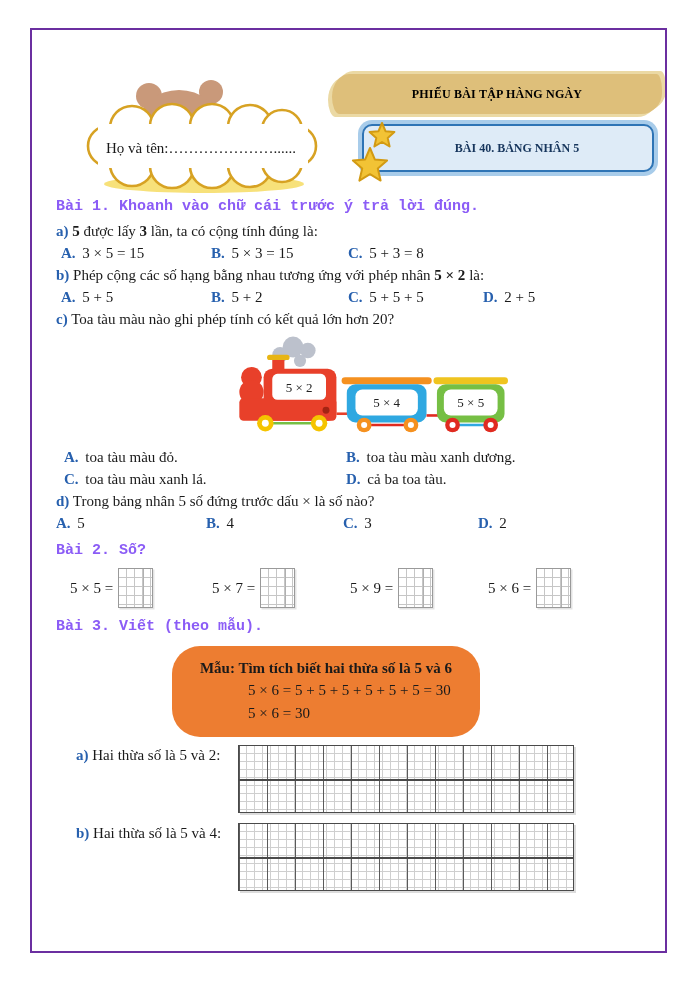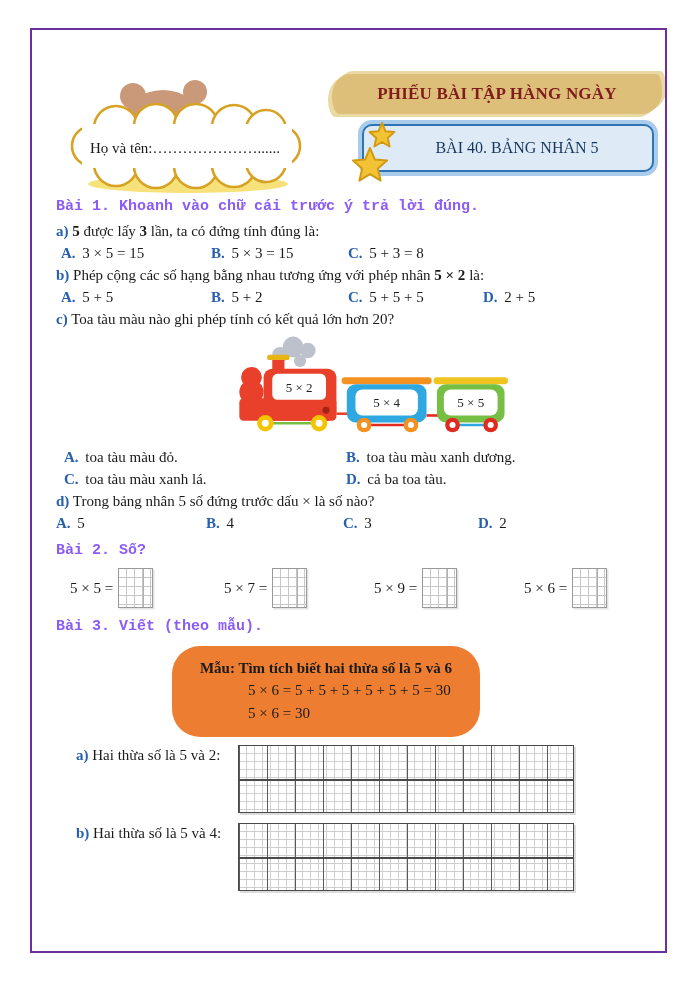--- a/index.html
+++ b/index.html
@@ -6,51 +6,51 @@
   body{
     width:694px;height:982px;background:#ffffff;position:relative;
     font-family:"Liberation Serif","DejaVu Serif",serif;color:#1a1a1a;font-size:15px;
   }
   .frame{
     position:absolute;left:30px;top:28px;width:633px;height:921px;
     border:2px solid #6B2FA0;background:#fff;overflow:hidden;
   }
   
   .header{position:relative;height:160px;}
-  .name-badge{position:absolute;left:36px;top:8px;width:250px;height:150px;}
+  .name-badge{position:absolute;left:52px;top:8px;width:250px;height:150px;}
   .bear{position:absolute;left:35px;top:38px;width:120px;height:90px;z-index:1;}
   .cloud{position:absolute;left:0px;top:58px;width:240px;height:100px;z-index:2;}
   .banner{
     position:absolute;left:300px;top:44px;width:330px;height:40px;
     background:#DEBF7A;border-radius:18px 6px 22px 8px/60% 40% 55% 45%;
     display:flex;align-items:center;justify-content:center;
     box-shadow:-4px 3px 0 #EBD9A4, 4px -3px 0 #EBD9A4;
   }
-  .banner span{font-weight:bold;font-size:17px;color:#7f1d1d;letter-spacing:.2px;}
+  .banner span{font-weight:bold;font-size:12px;color:#000000;letter-spacing:.2px;}
   .lesson-box{
     position:absolute;left:330px;top:94px;width:288px;height:44px;
     background:#DEEBF7;border:2px solid #2E74B5;border-radius:10px;
     box-shadow:0 0 0 4px #A8CCEA;
     display:flex;align-items:center;justify-content:center;
   }
-  .lesson-box span{font-weight:normal;font-size:16px;color:#17365D;margin-left:18px;}
+  .lesson-box span{font-weight:bold;font-size:12px;color:#17365D;margin-left:18px;}
   .stars{position:absolute;left:-14px;top:-8px;width:52px;height:66px;}
   
   .content{padding:0 24px;}
   .sec-title{color:#8b5cf6;font-weight:bold;margin:6px 0 2px 0;line-height:22px;font-family:Liberation Mono, monospace;}
   .qline{line-height:22px;}
   .qletter{color:#2760AE;font-weight:bold;}
   .opt-row{display:grid;grid-template-columns:150px 137px 135px auto;line-height:22px;padding-left:5px;}
   .opt-row2{display:grid;grid-template-columns:282px auto;line-height:22px;padding-left:8px;}
   .opt .qletter{margin-right:3px;}
   b.inb{font-weight:bold;}
   
   .train-wrap{margin:4px 0 4px 140px;width:312px;}
   
-  .b2-grid{display:grid;grid-template-columns:130px 126px 126px 120px;column-gap:24px;margin:4px 0 0 14px;}
+  .b2-grid{display:grid;grid-template-columns:130px 126px 126px 120px;column-gap:12px;margin:4px 0 0 14px;}
   .b2-item{display:flex;align-items:center;height:44px;}
   .b2-item .expr{white-space:nowrap;}
   .ans-grid{
     display:inline-block;width:33px;height:38px;margin-left:5px;
     border:1px solid #9a9a9a;background:
       linear-gradient(to right, transparent 24px, #b0b0b0 24px, #b0b0b0 25px, transparent 25px),
       repeating-linear-gradient(to bottom, transparent 0 8px, #c6c6c6 8px 9px),
       repeating-linear-gradient(to right, transparent 0 7px, #c6c6c6 7px 8px);
     box-shadow:1.5px 1.5px 0 #e3e3e3;
   }
@@ -128,21 +128,21 @@
       <span>BÀI 40. BẢNG NHÂN 5</span>
     </div>
   </div>
 
   <div class="content">
 
     <div class="sec-title">Bài 1. Khoanh vào chữ cái trước ý trả lời đúng.</div>
 
     <div class="qline">
       <span class="qletter">a)</span>
-      <b class="inb">5</b><span> được lấy </span><b class="inb">3</b><span> lần, ta có đứng tính đúng là:</span>
+      <b class="inb">5</b><span> được lấy </span><b class="inb">3</b><span> lần, ta có cộng tính đúng là:</span>
     </div>
     <div class="opt-row">
       <span class="opt"><span class="qletter">A.</span> <span>3 × 5 = 15</span></span>
       <span class="opt"><span class="qletter">B.</span> <span>5 × 3 = 15</span></span>
       <span class="opt"><span class="qletter">C.</span> <span>5 + 3 = 8</span></span>
     </div>
 
     <div class="qline">
       <span class="qletter">b)</span><span> Phép cộng các số hạng bằng nhau tương ứng với phép nhân </span><b class="inb">5 × 2</b><span> là:</span>
     </div>

